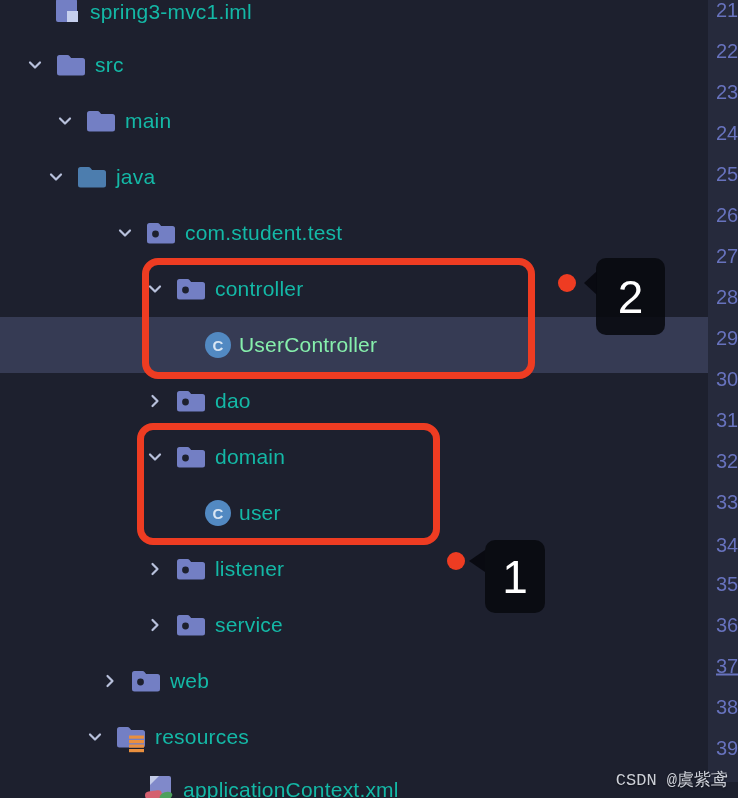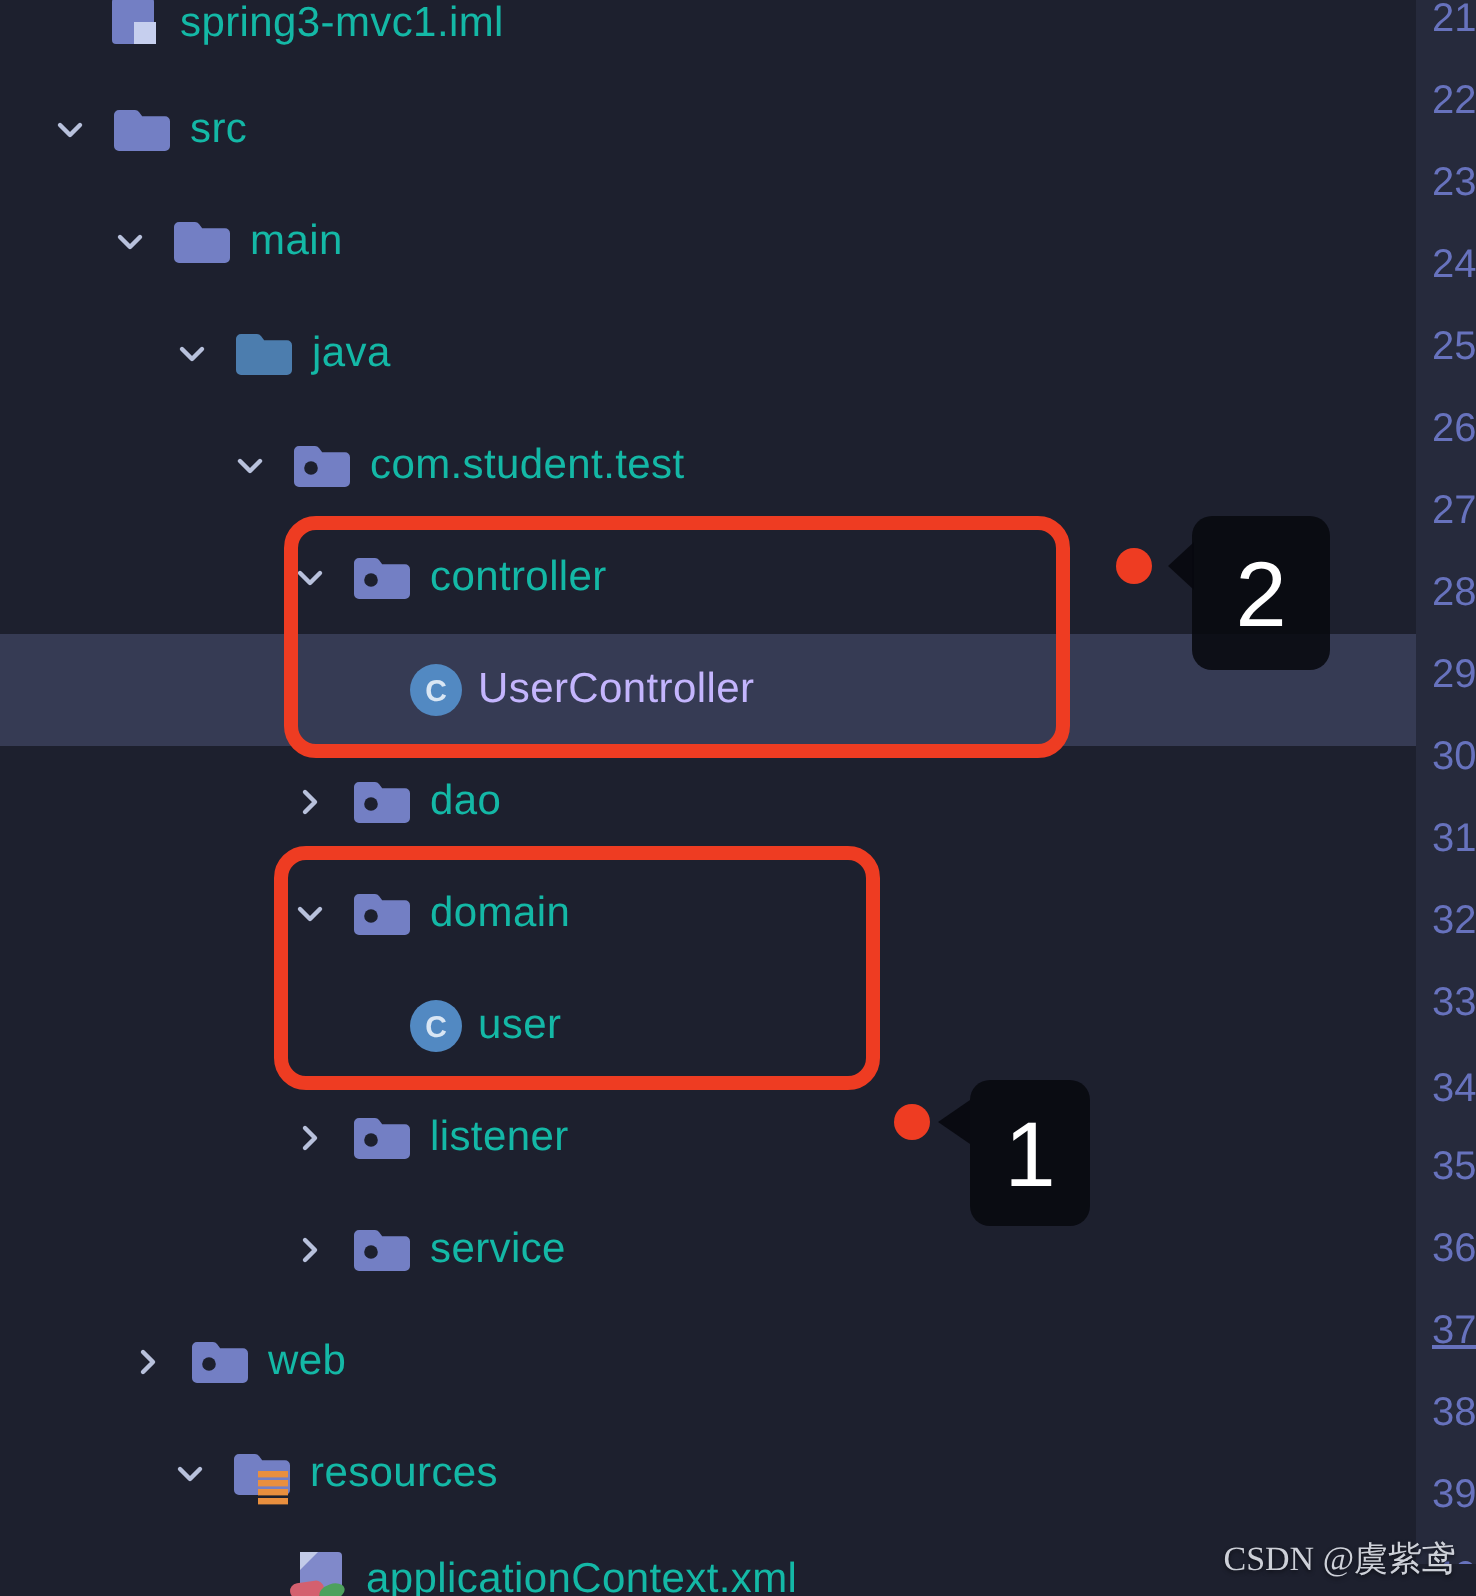--- a/index.html
+++ b/index.html
@@ -8,42 +8,42 @@
     background:#1d202e;font-family:"Liberation Sans",sans-serif;
     -webkit-font-smoothing:antialiased;
   }
   
   .tree{position:absolute;inset:0;width:708px;}
   .row{position:absolute;left:0;width:708px;height:56px;display:flex;align-items:center;box-sizing:border-box;}
   .row.selected{background:#363b54;}
   .chev{width:20px;height:18px;margin-right:10px;flex:none;display:flex;align-items:center;justify-content:center;}
   .icon{margin-right:8px;flex:none;display:flex;align-items:center;}
   .label{font-size:21px;color:#14b8a6;white-space:nowrap;letter-spacing:.2px;}
-  .row.selected .label{color:#c4b5fd;font-weight:500;}
+  .row.selected .label{color:#86efac;font-weight:500;}
   
   .gutter{position:absolute;top:0;right:0;width:30px;height:782px;background:#262a3c;overflow:hidden;}
   .lineno{position:absolute;left:8px;transform:translateY(-50%);font-size:20px;color:#6772bd;white-space:nowrap;}
   
   .ann{position:absolute;z-index:5;}
   .ann-box{box-sizing:border-box;border:7px solid #ee3c22;border-radius:16px;background:transparent;}
   .ann-dot{width:18px;height:18px;border-radius:50%;background:#ee3c22;}
   .callout{background:rgba(8,9,15,.88);border-radius:10px;display:flex;align-items:center;justify-content:center;}
   .callout .num{color:#ffffff;font-size:46px;line-height:1;}
   .callout .ptr{position:absolute;width:0;height:0;border-top:12px solid transparent;border-bottom:12px solid transparent;border-right:13px solid rgba(8,9,15,.92);}
   #callout-2{left:596px;top:258px;width:69px;height:77px;}
   #callout-2 .ptr{left:-12px;top:13px;}
   #callout-1{left:485px;top:540px;width:60px;height:73px;}
   #callout-1 .ptr{left:-16px;top:10px;border-right-width:16px;border-top-width:11px;border-bottom-width:11px;}
   #ann-box-2{left:142px;top:258px;width:393px;height:121px;}
   #ann-box-1{left:137px;top:423px;width:303px;height:122px;}
   #ann-dot-2{left:558px;top:274px;}
   #ann-dot-1{left:447px;top:552px;}
   
   .watermark{position:absolute;right:10px;bottom:7px;z-index:9;font-size:17px;color:#cdd0d8;
-    font-family:Liberation Serif, serif;text-shadow:0 1px 2px rgba(0,0,0,.55);}
+    font-family:Liberation Mono, monospace;text-shadow:0 1px 2px rgba(0,0,0,.55);}
 </style>
 </head>
 <body>
 
 <div class="stage">
 
   <div class="gutter" id="gutter">
       <span class="lineno" style="top: 10px;">21</span>
       <span class="lineno" style="top: 51px;">22</span>
       <span class="lineno" style="top: 92px;">23</span>
@@ -96,21 +96,21 @@
             <polyline points="4,6.5 9,11.5 14,6.5" fill="none" stroke="#b8c1dc" stroke-width="2.2" stroke-linecap="round" stroke-linejoin="round"></polyline>
           </svg>
         </span>
         <span class="icon">
           <svg width="32" height="30" viewBox="0 0 32 30">
             <path d="M2 7.5 a2.5 2.5 0 0 1 2.5-2.5 h8 a2.5 2.5 0 0 1 2 1 l1.6 2.1 h11.4 a2.5 2.5 0 0 1 2.5 2.5 v12.4 a2.5 2.5 0 0 1 -2.5 2.5 h-23 a2.5 2.5 0 0 1 -2.5-2.5 z" fill="#737fc4"></path>
           </svg>
         </span>
         <span class="label">main</span>
       </div>
-      <div class="row" style="top: 149px; padding-left: 86px;">
+      <div class="row" style="top: 149px; padding-left: 46px;">
         <span class="chev">
           <svg width="18" height="18" viewBox="0 0 18 18">
             <polyline points="4,6.5 9,11.5 14,6.5" fill="none" stroke="#b8c1dc" stroke-width="2.2" stroke-linecap="round" stroke-linejoin="round"></polyline>
           </svg>
         </span>
         <span class="icon">
           <svg width="32" height="30" viewBox="0 0 32 30">
             <path d="M2 7.5 a2.5 2.5 0 0 1 2.5-2.5 h8 a2.5 2.5 0 0 1 2 1 l1.6 2.1 h11.4 a2.5 2.5 0 0 1 2.5 2.5 v12.4 a2.5 2.5 0 0 1 -2.5 2.5 h-23 a2.5 2.5 0 0 1 -2.5-2.5 z" fill="#4c7dae"></path>
           </svg>
         </span>
@@ -213,21 +213,21 @@
           </svg>
         </span>
         <span class="icon">
           <svg width="32" height="30" viewBox="0 0 32 30">
             <path d="M2 7.5 a2.5 2.5 0 0 1 2.5-2.5 h8 a2.5 2.5 0 0 1 2 1 l1.6 2.1 h11.4 a2.5 2.5 0 0 1 2.5 2.5 v12.4 a2.5 2.5 0 0 1 -2.5 2.5 h-23 a2.5 2.5 0 0 1 -2.5-2.5 z" fill="#737fc4"></path>
             <circle cx="10.5" cy="16" r="3.4" fill="#1d202e"></circle>
           </svg>
         </span>
         <span class="label">service</span>
       </div>
-      <div class="row" style="top: 653px; padding-left: 64px;">
+      <div class="row" style="top: 653px; padding-left: 100px;">
         <span class="chev">
           <svg width="18" height="18" viewBox="0 0 18 18">
             <polyline points="6.5,4 11.5,9 6.5,14" fill="none" stroke="#b8c1dc" stroke-width="2.2" stroke-linecap="round" stroke-linejoin="round"></polyline>
           </svg>
         </span>
         <span class="icon">
           <svg width="32" height="30" viewBox="0 0 32 30">
             <path d="M2 7.5 a2.5 2.5 0 0 1 2.5-2.5 h8 a2.5 2.5 0 0 1 2 1 l1.6 2.1 h11.4 a2.5 2.5 0 0 1 2.5 2.5 v12.4 a2.5 2.5 0 0 1 -2.5 2.5 h-23 a2.5 2.5 0 0 1 -2.5-2.5 z" fill="#737fc4"></path>
             <circle cx="10.5" cy="16" r="3.4" fill="#1d202e"></circle>
           </svg>

